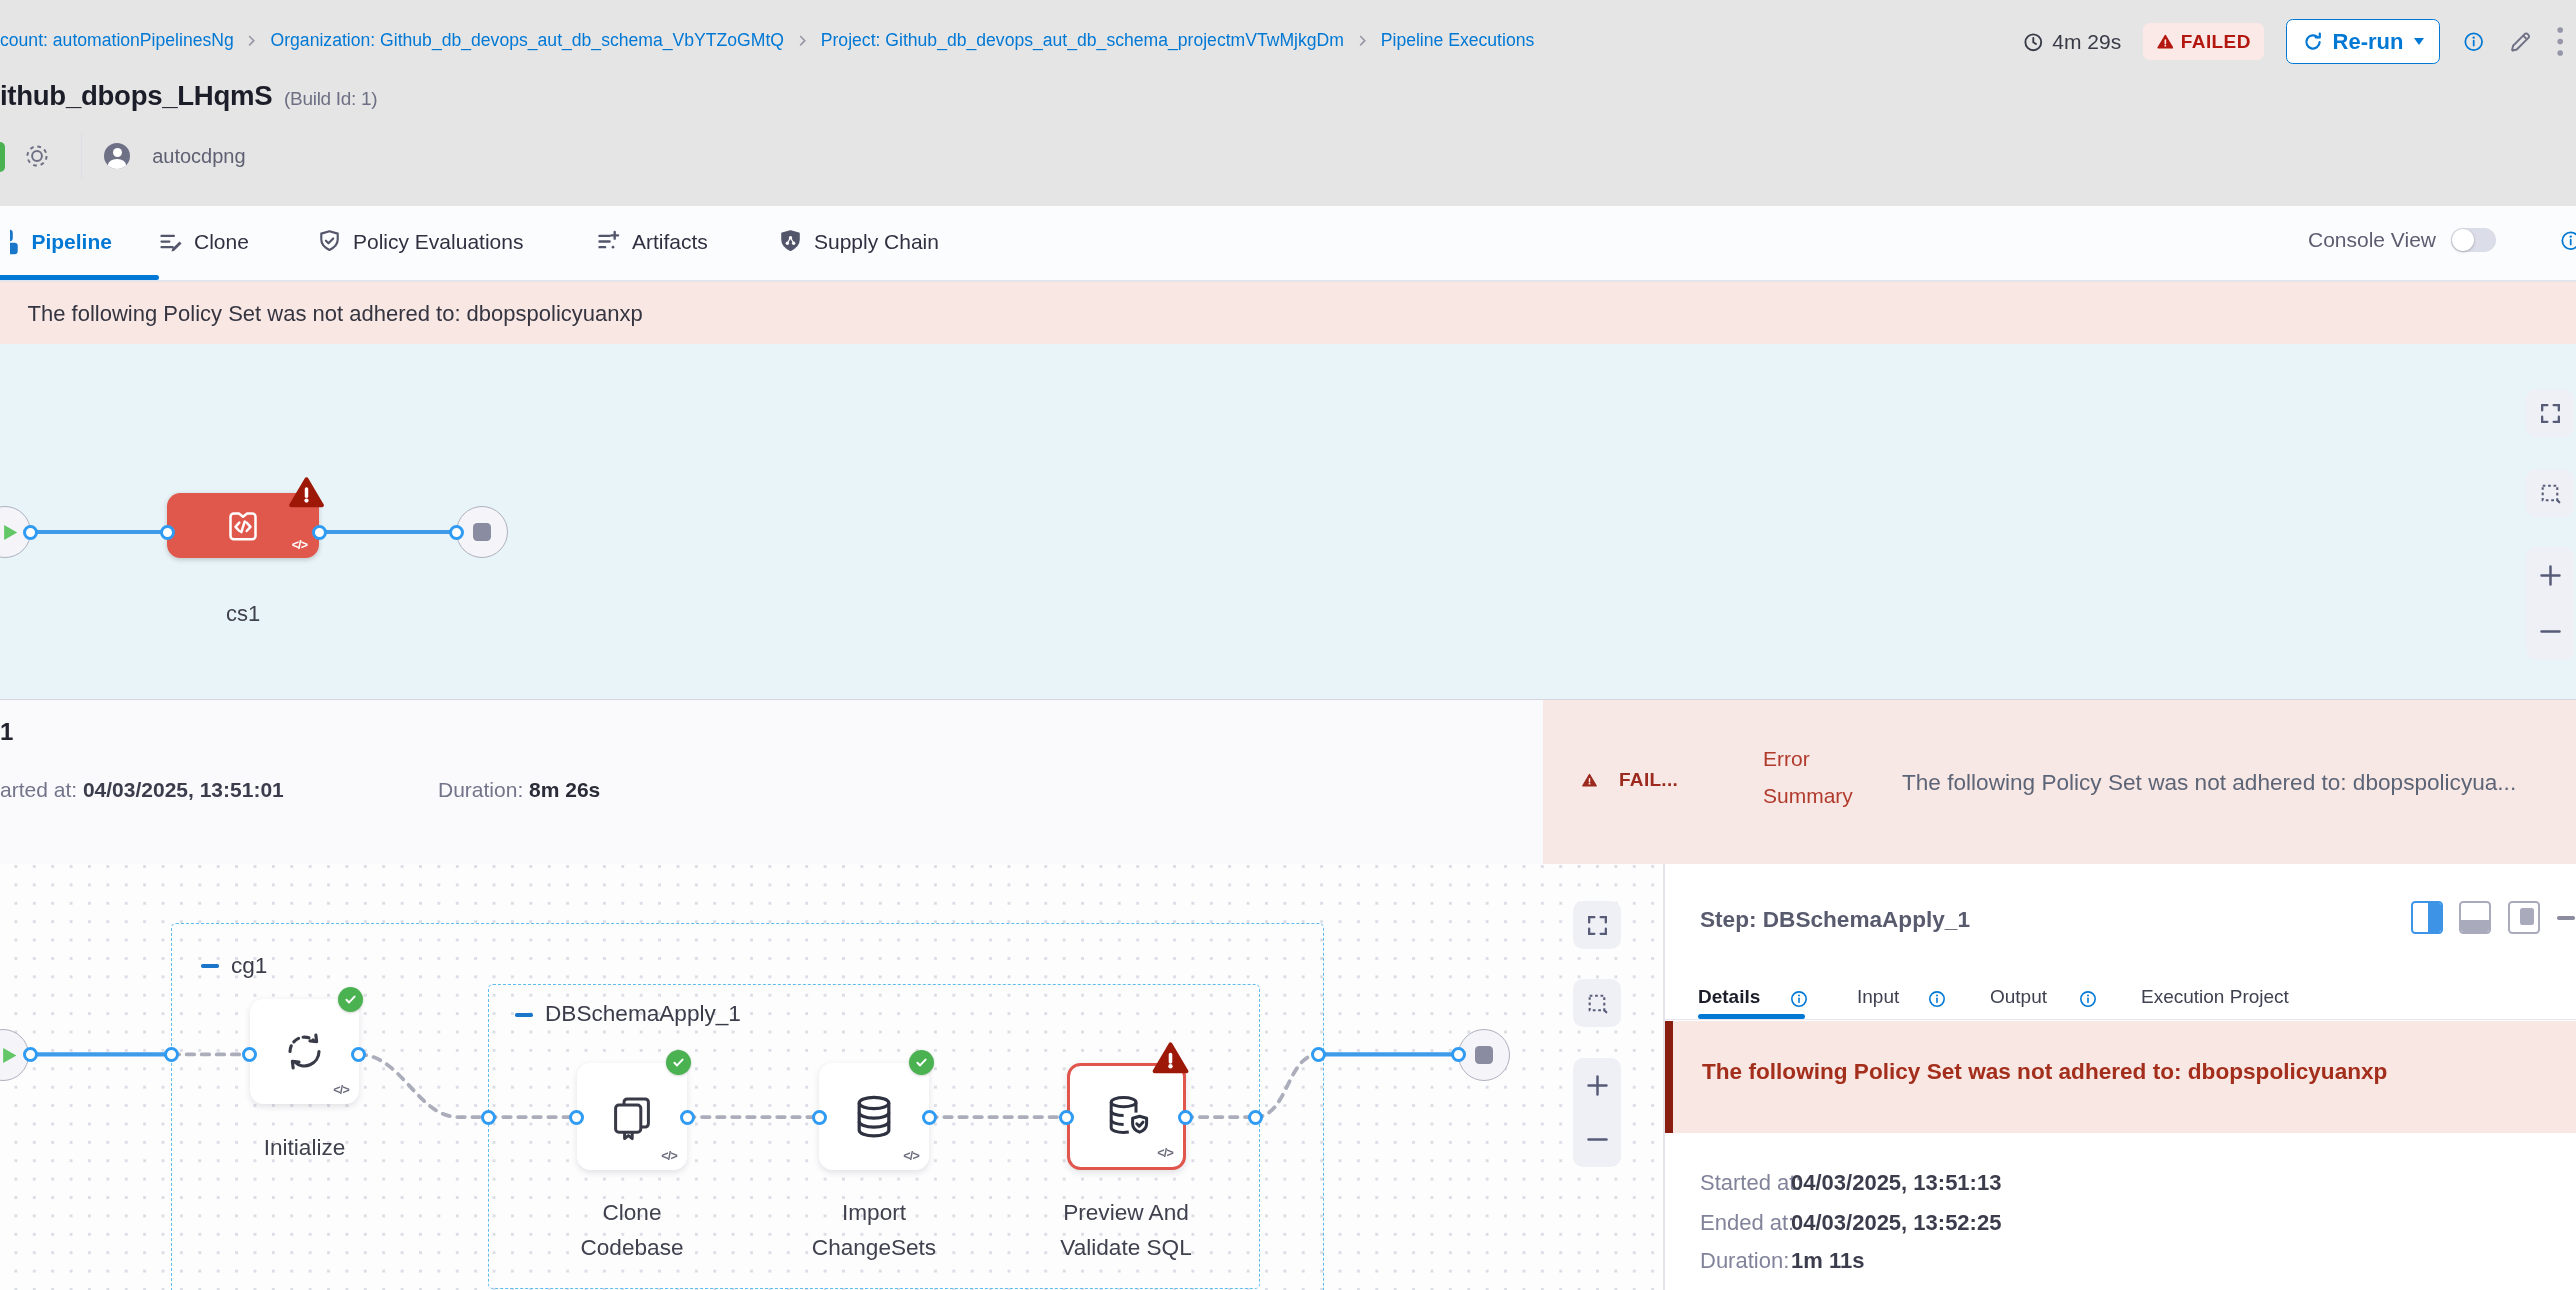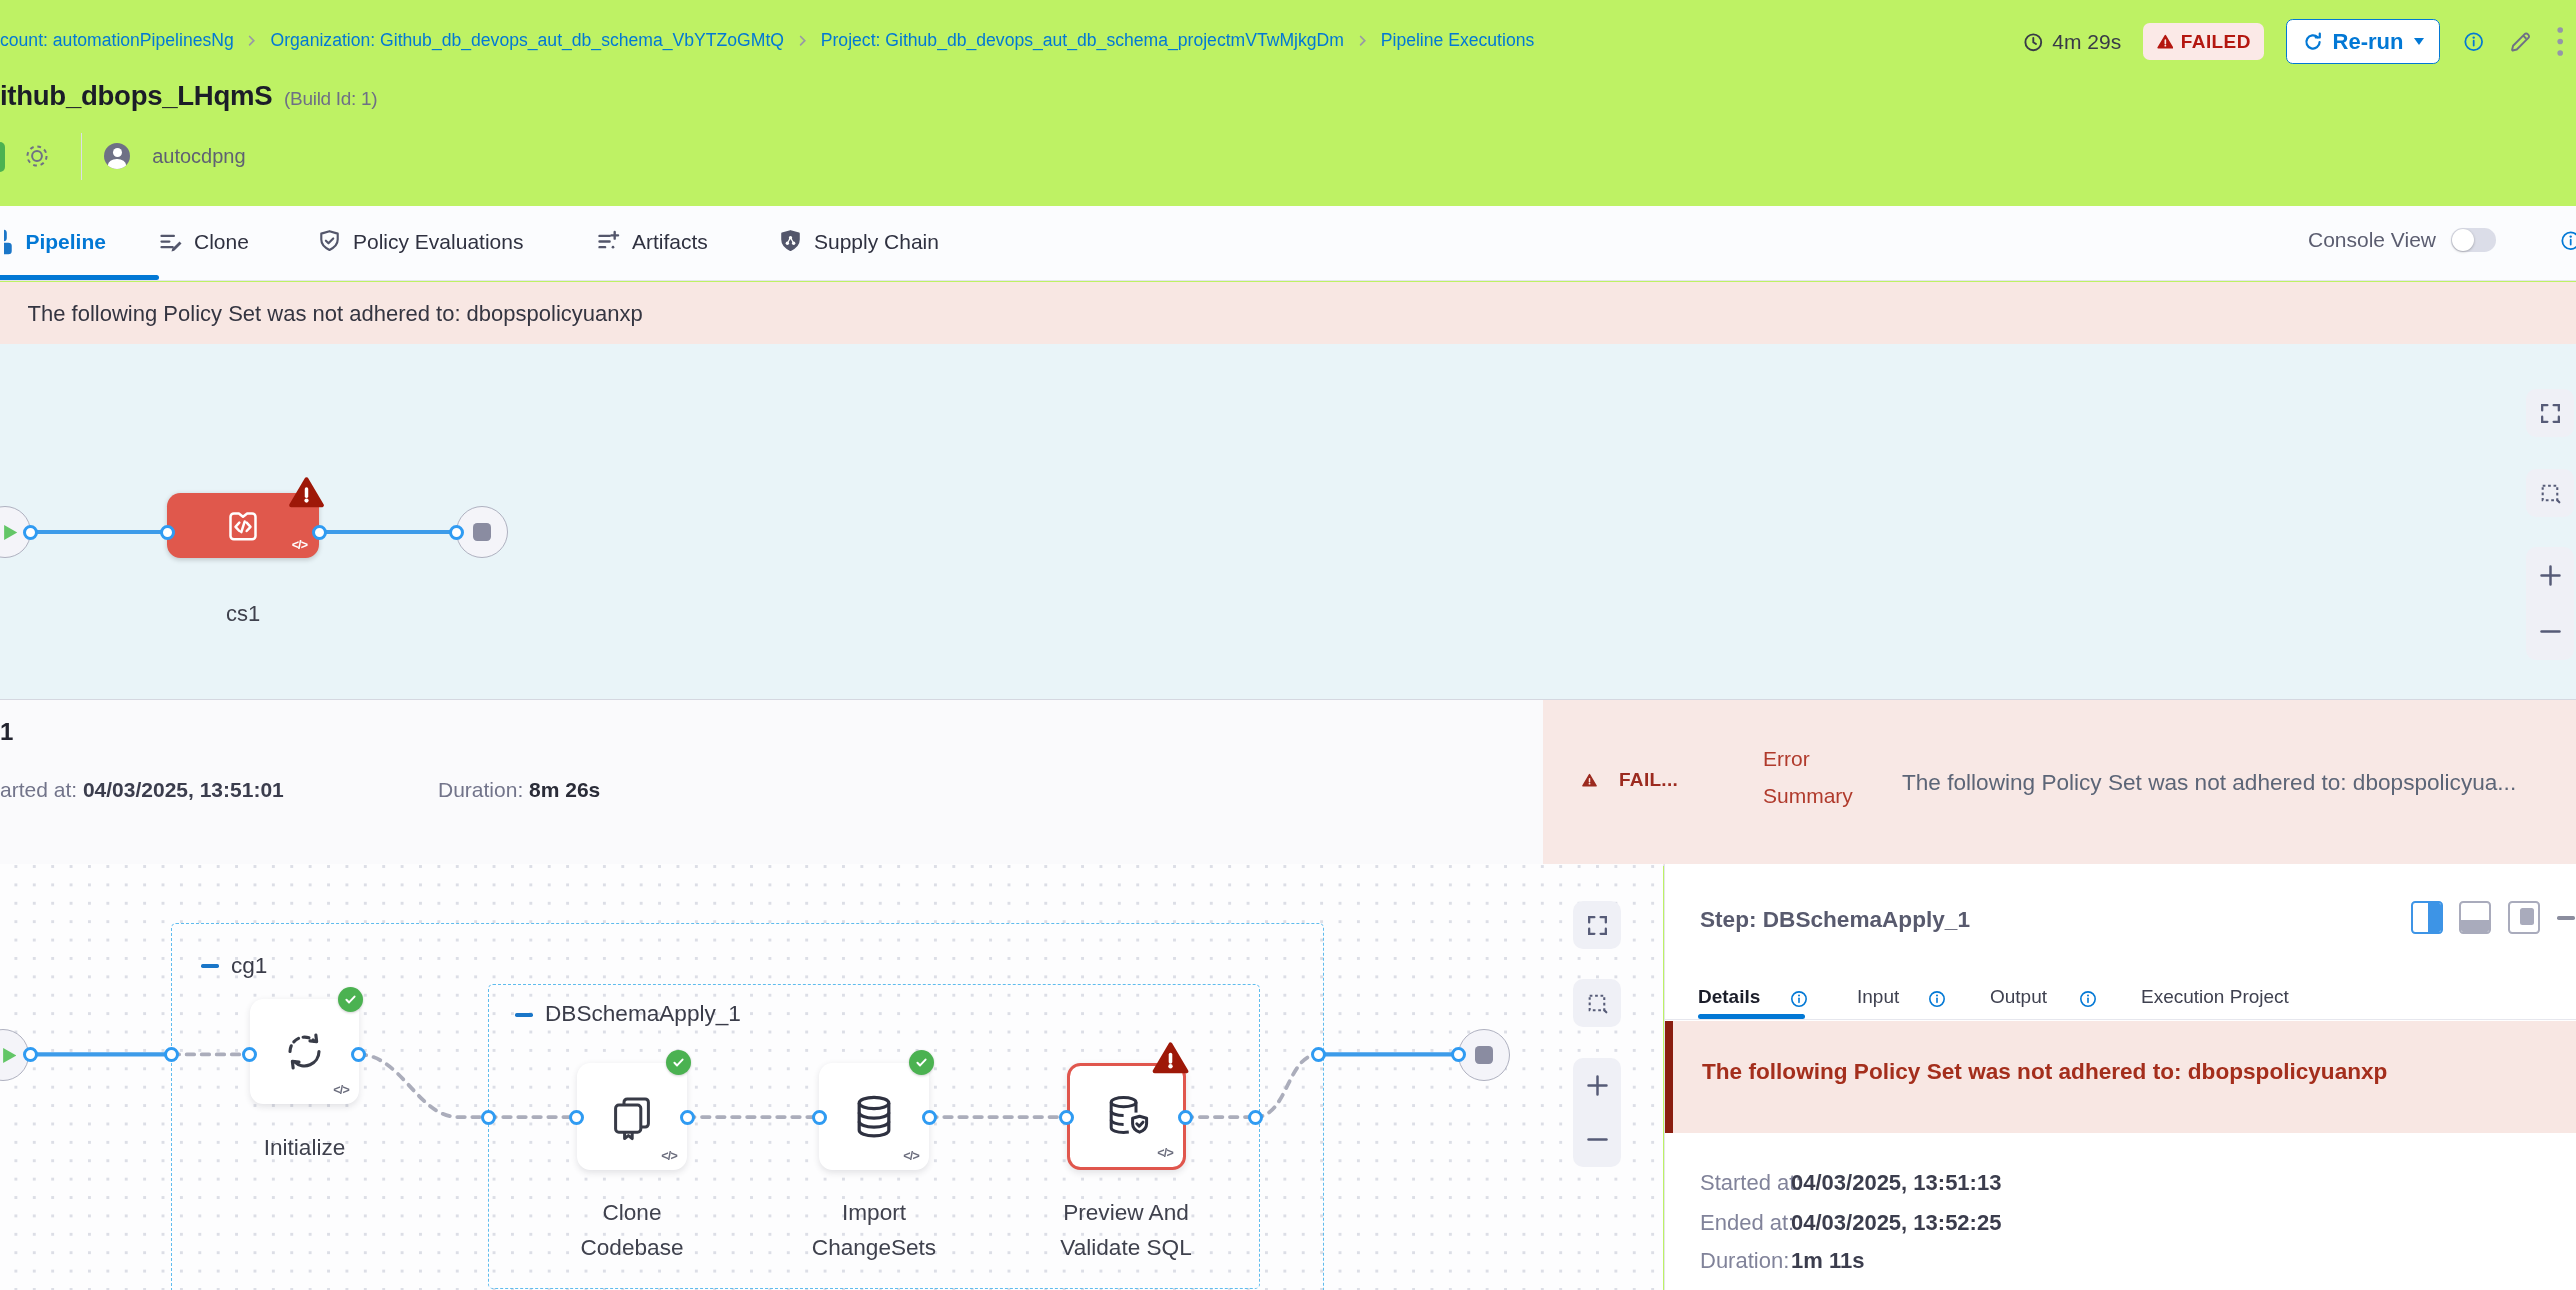--- a/index.html
+++ b/index.html
@@ -1,16 +1,16 @@
 <!DOCTYPE html>
 <html style="font-size:13.4px"><head>
 <meta charset="utf-8">
 <style>
   html,body{margin:0;padding:0;}
-  #app{position:relative;width:2576px;height:1291px;overflow:hidden;background:#bef264;
+  #app{position:relative;width:2576px;height:1291px;overflow:hidden;background:#e5e5e5;
        font-family:"Liberation Sans",sans-serif;color:#1D1F2B;}
   .abs{position:absolute;}
   .nowrap{white-space:nowrap;}
   
   .crumbs{left:0;top:28px;height:25px;display:flex;align-items:center;gap:11.7px;font-size:17.6px;}
   .crumb{color:#0278D5;cursor:pointer;}
   .chev{display:flex;align-items:center;}
   
   .topmeta{right:11.7px;top:13.4px;height:57px;display:flex;align-items:center;gap:22px;}
   .elapsed{display:flex;align-items:center;gap:7.5px;font-size:21px;color:#383A47;}
@@ -192,21 +192,21 @@
           <circle cx="12" cy="12" r="8.2" stroke-dasharray="3.2 3.25"></circle>
         </svg>
     </span>
     <span class="vdiv" style="margin-left:30px;"></span>
     <span class="avatar" style="margin-left:22px;"></span>
     <span class="username">autocdpng</span>
   </div>
 
   <div class="abs pagediv"></div>
   <div class="abs tabsrow">
-    <div class="tab active" style="left:4px;gap:8px;">
+    <div class="tab active" style="left:10px;gap:8px;">
       <span class="ticon" style="width:13.4px;height:28px;overflow:hidden;position:relative;">
         <svg width="25" height="28" viewBox="0 0 30 34" style="position:absolute;left:-13.4px;">
             <rect x="4" y="2" width="15" height="14" rx="4" fill="#1A76C8"></rect>
             <rect x="10" y="18" width="15" height="14" rx="4" fill="#1A76C8"></rect>
           </svg>
       </span>
       <span>Pipeline</span>
     </div>
     <div class="tab" style="left:157px;">
       <span class="ticon">

